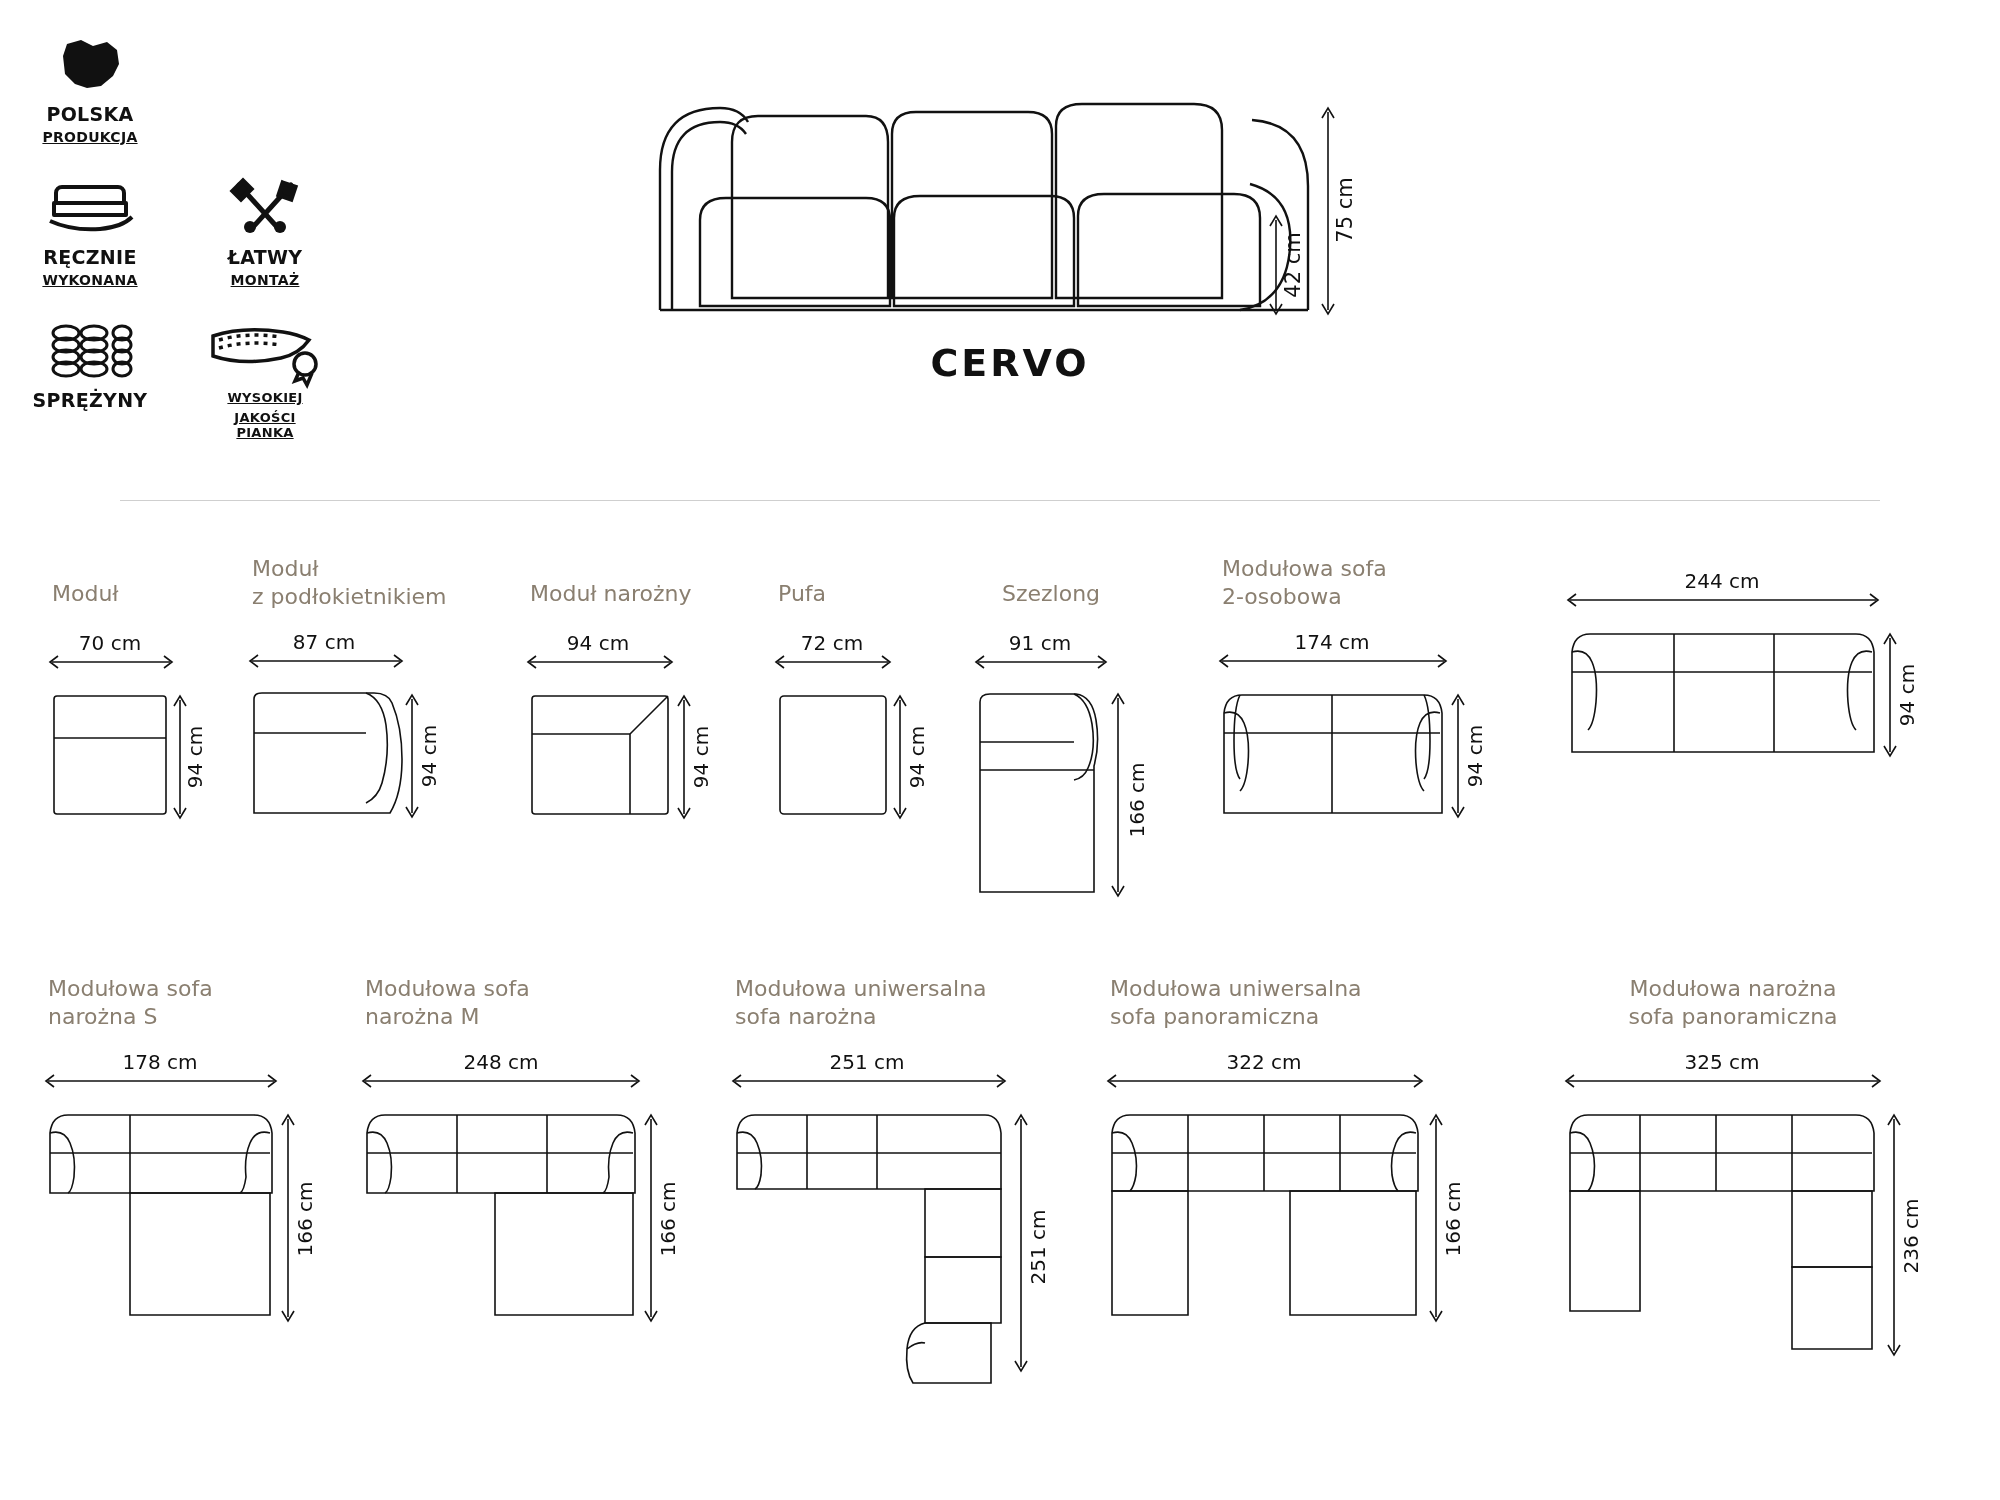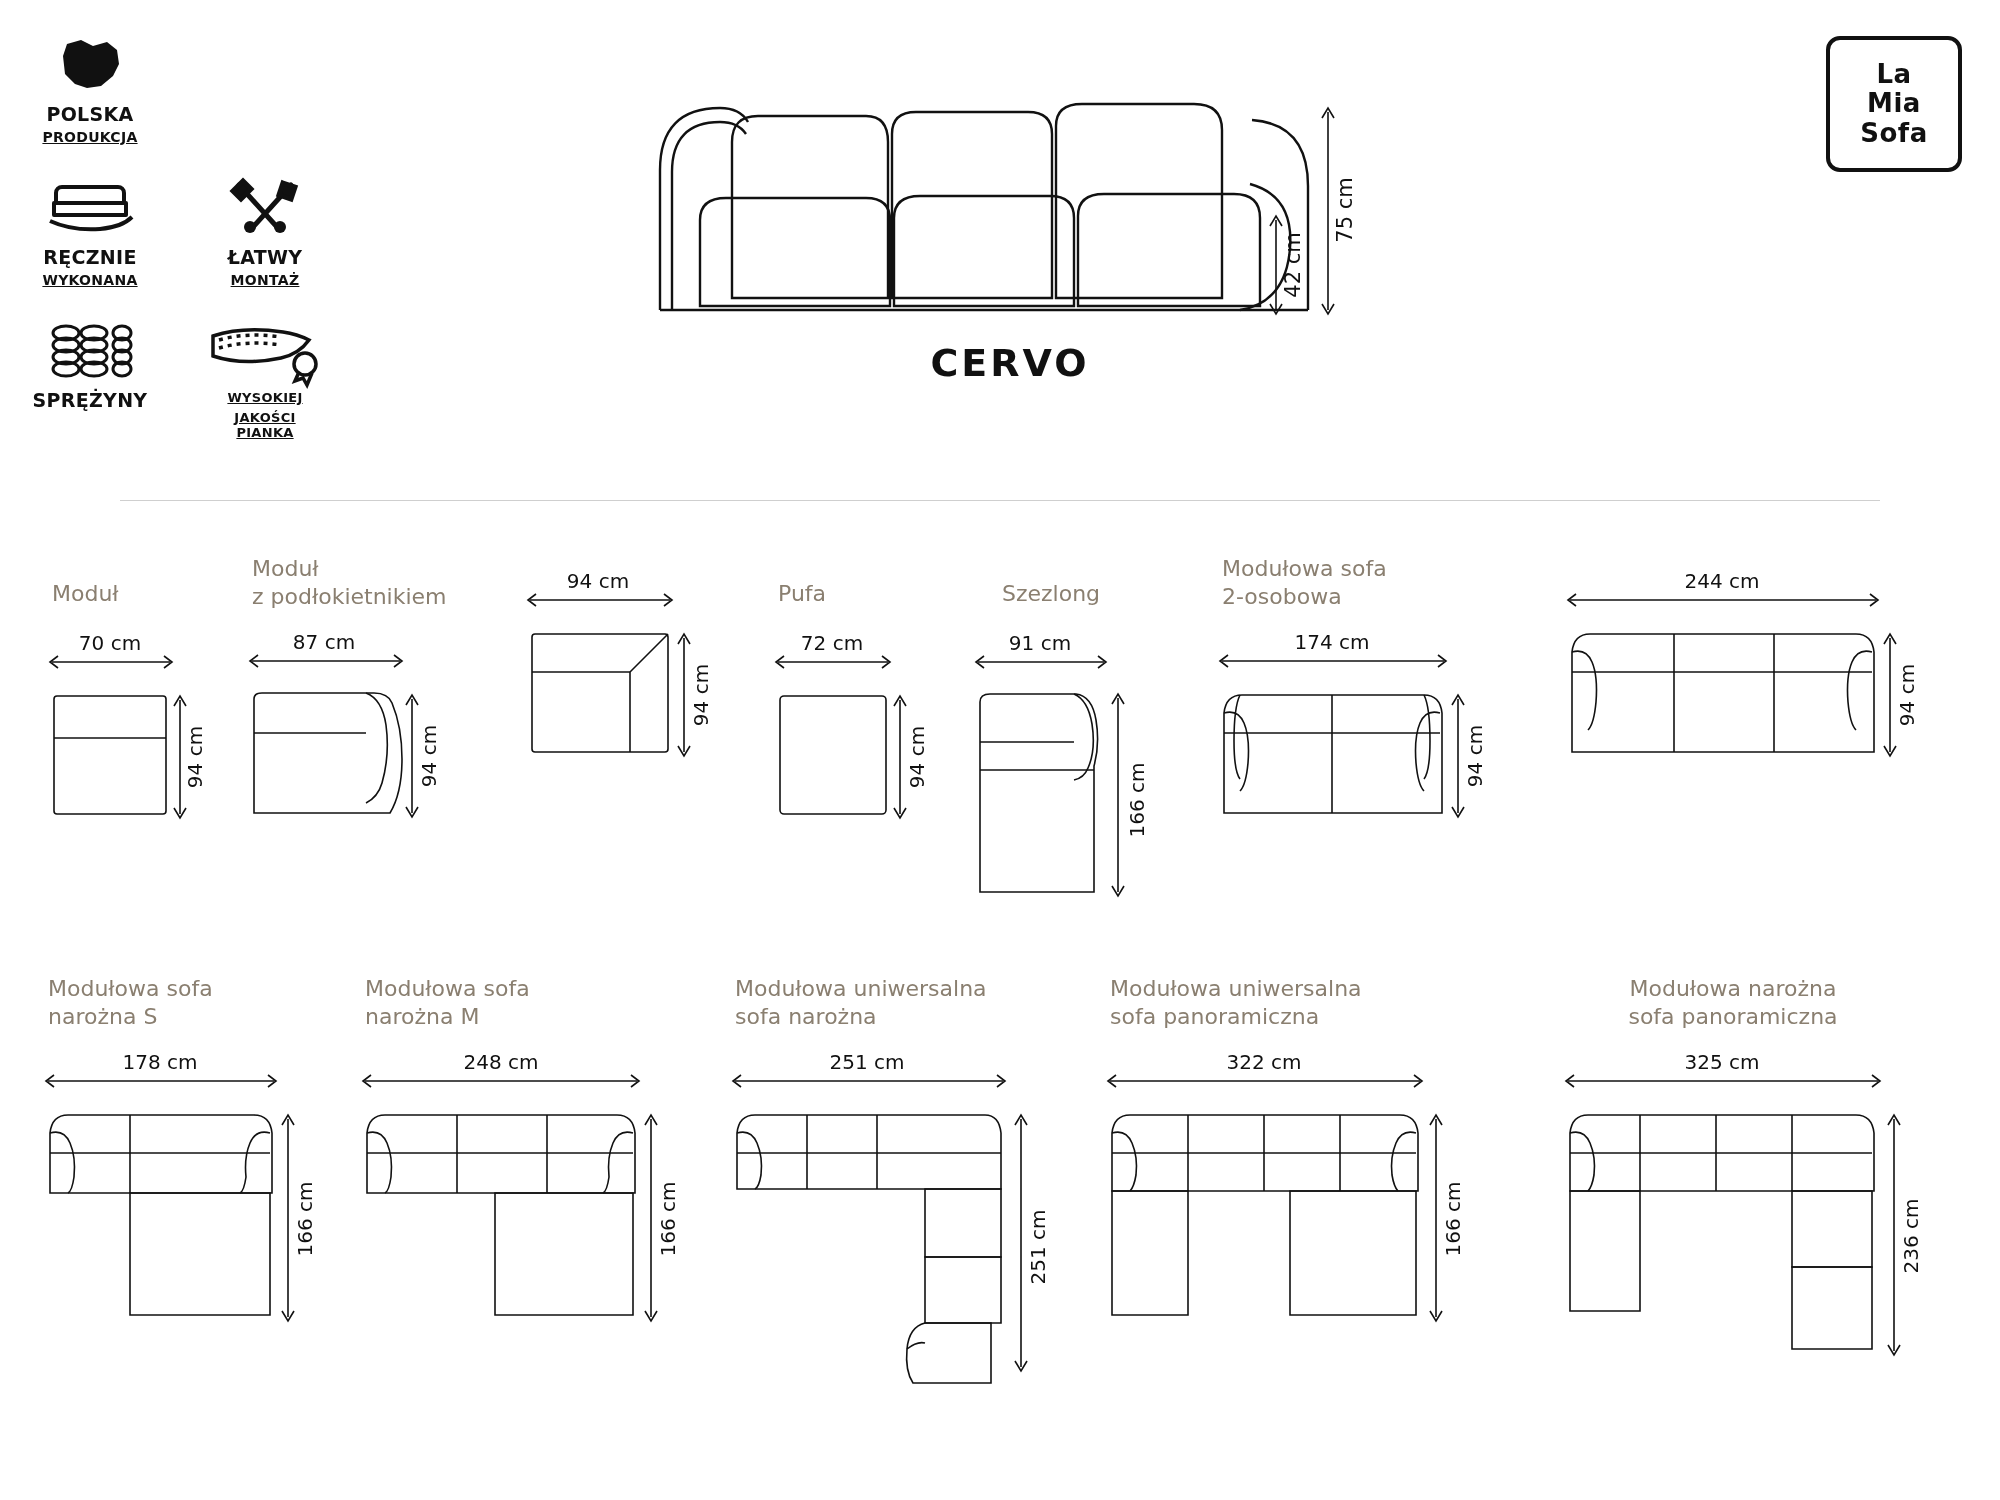--- a/index.html
+++ b/index.html
@@ -126,25 +126,20 @@
               <path d="M94 52 l-4 9 l8 -3 l4 7 l5 -12" fill="none"></path>
             </g>
           </svg>
         </div>
         <div class="t2 small">WYSOKIEJ</div>
         <div class="t2 small">JAKOŚCI PIANKA</div>
       </div>
     </div>
   </div>
 
-  <div class="logo">
-    <span>La</span>
-    <span>Mia</span>
-    <span>Sofa</span>
-  </div>
 
   <div class="hero">
     <svg width="740" height="270" viewBox="0 0 740 270">
       <g fill="none" stroke="#111" stroke-width="2.4">
 
         <path d="M20 250 L20 110 q0 -62 60 -62 q20 0 28 14 M612 60 q56 4 56 66 l0 124"></path>
         <path d="M20 250 L668 250"></path>
         <path d="M32 250 L32 112 q0 -50 48 -50 q18 0 26 12"></path>
 
         <path d="M92 238 L92 82 q0 -26 26 -26 l108 0 q22 0 22 26 l0 156 z"></path>
@@ -208,20 +203,21 @@
           <path d="M2 58 q0 -6 8 -6 l112 0 q14 0 18 10 q10 24 10 56 q0 34 -12 54 l-136 0 z"></path>
           <path d="M2 92 L114 92"></path>
           <path d="M114 52 q16 6 20 32 q4 30 -4 58 q-4 14 -16 20"></path>
         </g>
         <text x="72" y="8" text-anchor="middle" font-size="20" fill="#111" font-family="DejaVu Sans, sans-serif">87 cm</text>
         <text x="184" y="115" transform="rotate(-90 184 115)" text-anchor="middle" font-size="20" fill="#111" font-family="DejaVu Sans, sans-serif">94 cm</text>
       </svg>
     </div>
 
     <div class="item" style="left:530px;top:580px;width:210px;">
+      <div class="item-title" style="min-height:62px;">Moduł narożny</div>
       <svg width="190" height="210" viewBox="0 0 190 210">
         <g stroke="#111" stroke-width="1.6" fill="none">
           <path d="M0 20 L140 20"></path>
             <path d="M6 14 L-2 20 L6 26"></path>
             <path d="M134 14 L142 20 L134 26"></path>
           <path d="M154 58 L154 172"></path>
             <path d="M148 64 L154 54 L160 64"></path>
             <path d="M148 166 L154 176 L160 166"></path>
           <rect x="2" y="54" width="136" height="118" rx="3"></rect>
           <path d="M2 92 L100 92"></path>

